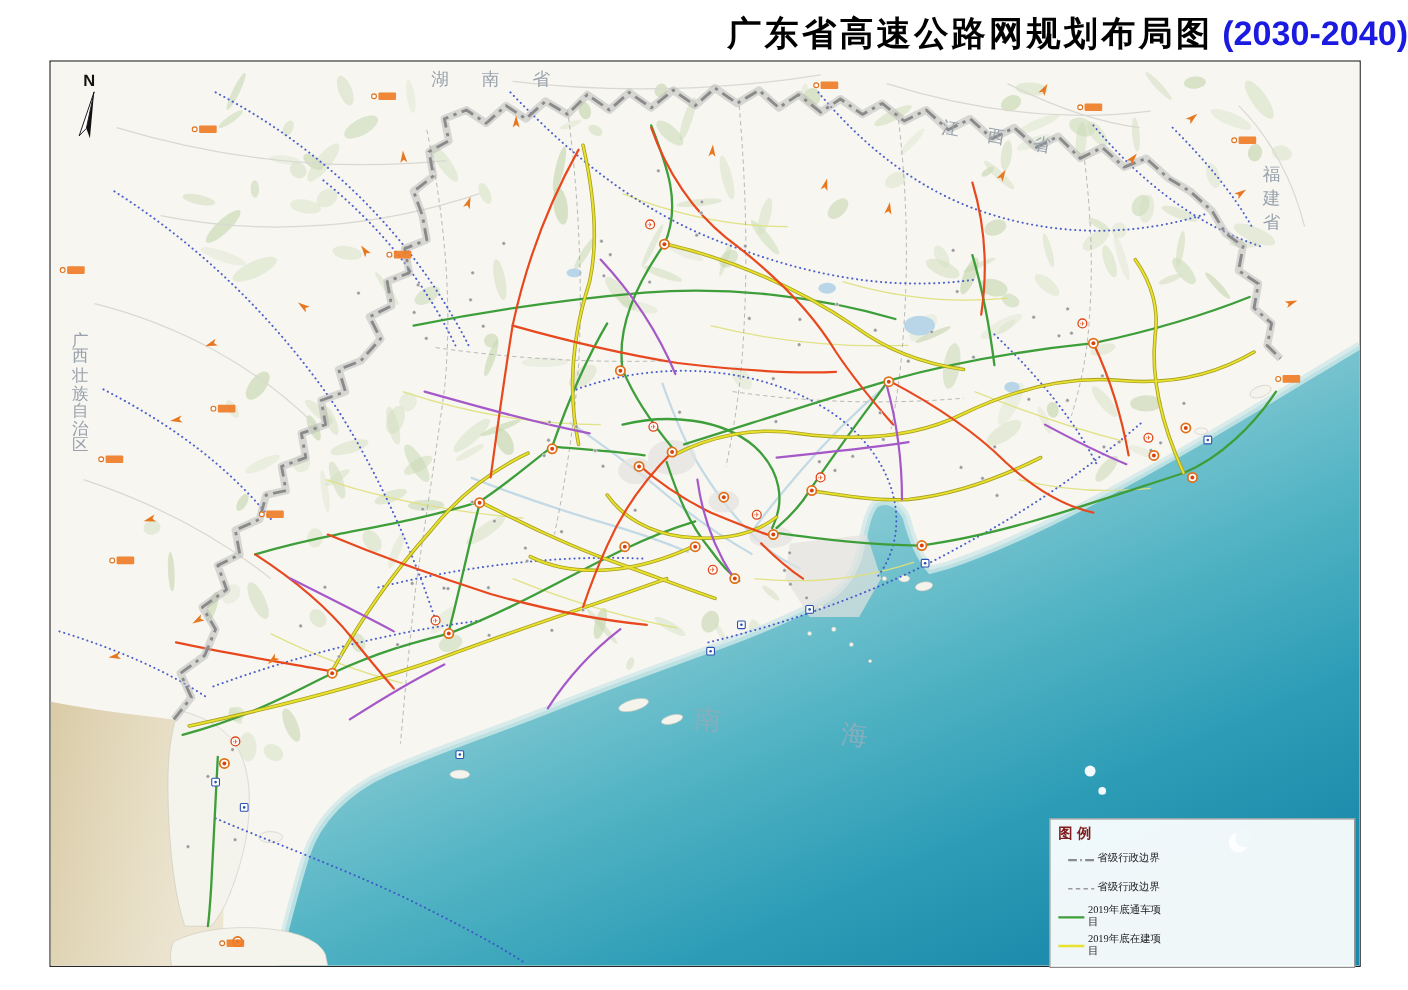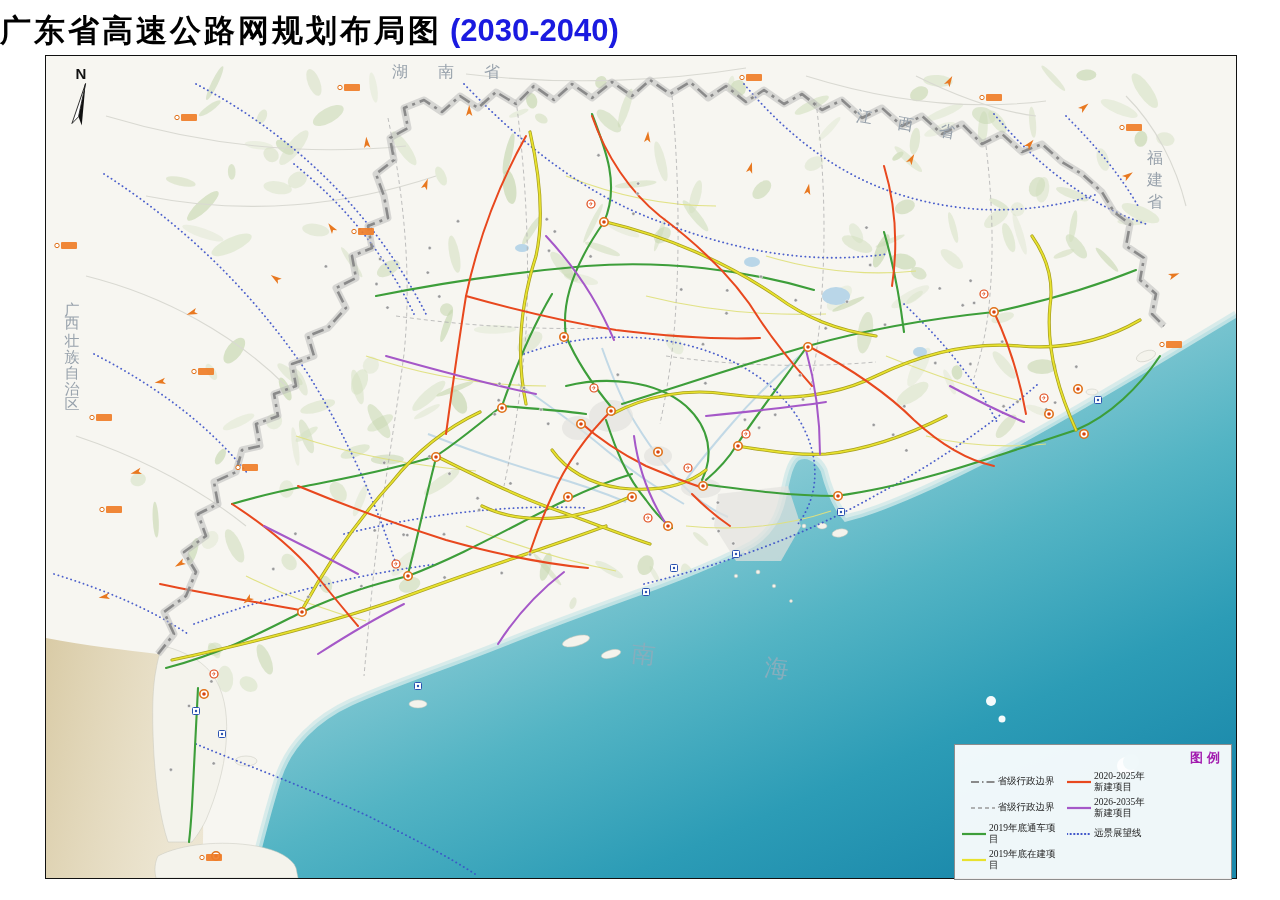--- a/index.html
+++ b/index.html
@@ -1,20 +1,20 @@
 <!DOCTYPE html>
 <html style="--opened-2019: #3d9e3a; --construction-2019: #e8e22e; --new-2020-2025: #e8481e; --new-2026-2035: #a558c8; --prospect-line: #3a50c8; --boundary-gray: #8a8a8a; --title-year-blue: #1a1ae0; --sea-shallow: #e2f1f1; --sea-deep: #1b89ab;"><head>
 <meta charset="utf-8">
 <style>
   html,body{margin:0;padding:0;background:#fff;}
   body{width:1280px;height:900px;position:relative;overflow:hidden;
        font-family:"Liberation Sans",sans-serif;}
 
   
-  .title-bar{position:absolute;top:10px;left:0;width:100%;text-align:left;
+  .title-bar{position:absolute;top:10px;left:0;width:100%;text-align:right;
              font-family:"Liberation Serif",serif;font-weight:bold;font-size:31px;
              letter-spacing:3px;color:#000;white-space:nowrap;}
   .title-year{color:var(--title-year-blue,#1a1ae0);font-family:"Liberation Sans",sans-serif;
               letter-spacing:0;margin-left:8px;}
 
   
   .map-frame{position:absolute;left:45px;top:55px;width:1190px;height:822px;
              border:1.5px solid #111;box-sizing:content-box;background:#f7f6f1;}
   .map-svg{position:absolute;left:0;top:0;width:1190px;height:822px;display:block;}
 
@@ -50,22 +50,22 @@
              color:#86aebd;font-family:"Liberation Serif",serif;transform:rotate(6deg);
              pointer-events:none;white-space:nowrap;}
 
   .compass{position:absolute;left:18px;top:10px;width:34px;text-align:center;}
   .compass-n{font-size:15px;font-weight:bold;color:#111;line-height:15px;}
 
   
   .legend{position:absolute;left:908px;top:688px;width:278px;box-sizing:border-box;
           background:rgba(255,255,255,.93);border:1px solid #8d8d8d;
           padding:4px 7px 6px 7px;}
-  .legend-title{text-align:right;font-family:"Liberation Serif",serif;font-weight:bold;
-                font-size:13px;color:#a21caf;margin-bottom:2px;letter-spacing:4px;}
+  .legend-title{text-align:left;font-family:"Liberation Serif",serif;font-weight:bold;
+                font-size:13px;color:#7f1d1d;margin-bottom:2px;letter-spacing:4px;}
   .legend-cols{display:flex;gap:4px;}
   .lcol{display:flex;flex-direction:column;}
   .lcol1{width:82px;}.lcol2{width:101px;align-items:center;}.lcol3{width:87px;}
   .lrow{display:flex;align-items:center;gap:3px;height:26px;}
   .lsym{width:24px;flex:0 0 auto;display:flex;justify-content:center;align-items:center;}
   .llab{font-size:9.5px;font-family:"Liberation Serif",serif;color:#222;line-height:1.2;}
   .llab-wrap{width:62px;}
   .sym-city{width:9px;height:9px;border-radius:50%;border:2px solid #e07018;
             background:#fff;position:relative;}
   .sym-city::after{content:"";position:absolute;left:2px;top:2px;width:5px;height:5px;
@@ -803,42 +803,16 @@
         <div class="lrow">
           <span class="lsym">
               <svg width="24" height="6">
                 <line x1="0" y1="3" x2="24" y2="3" stroke-width="2.2" stroke="#e8e22e"></line>
               </svg>
             </span>
           <span class="llab">2019年底在建项目</span>
         </div>
       </div>
 
-      <div class="lcol lcol3">
-        <div class="lrow">
-          <span class="lsym">
-              <svg width="24" height="6">
-                <line x1="0" y1="3" x2="24" y2="3" stroke-width="2.2" stroke="#e8481e"></line>
-              </svg>
-            </span>
-          <span class="llab llab-wrap">2020-2025年新建项目</span>
-        </div>
-        <div class="lrow">
-          <span class="lsym">
-              <svg width="24" height="6">
-                <line x1="0" y1="3" x2="24" y2="3" stroke-width="2.2" stroke="#a558c8"></line>
-              </svg>
-            </span>
-          <span class="llab llab-wrap">2026-2035年新建项目</span>
-        </div>
-        <div class="lrow">
-          <span class="lsym">
-              <svg class="sym-dot" width="24" height="6">
-                <line x1="0" y1="3" x2="24" y2="3" stroke-width="2.2" stroke="#3a50c8"></line>
-              </svg>
-            </span>
-          <span class="llab">远景展望线</span>
-        </div>
-      </div>
 
     </div>
   </div>
 </div>
 
 </body></html>

